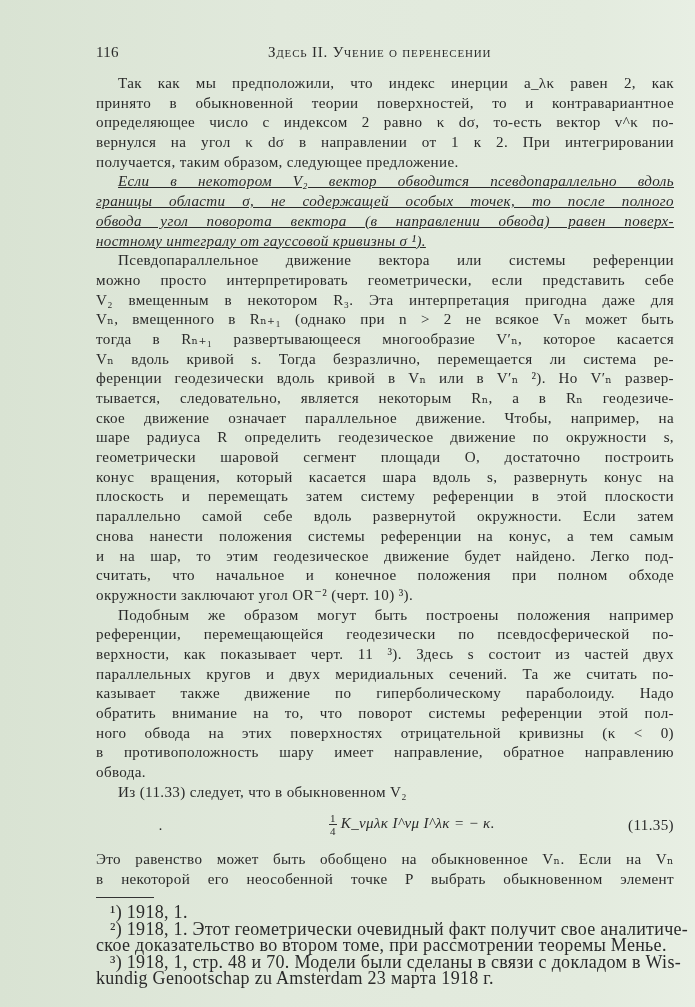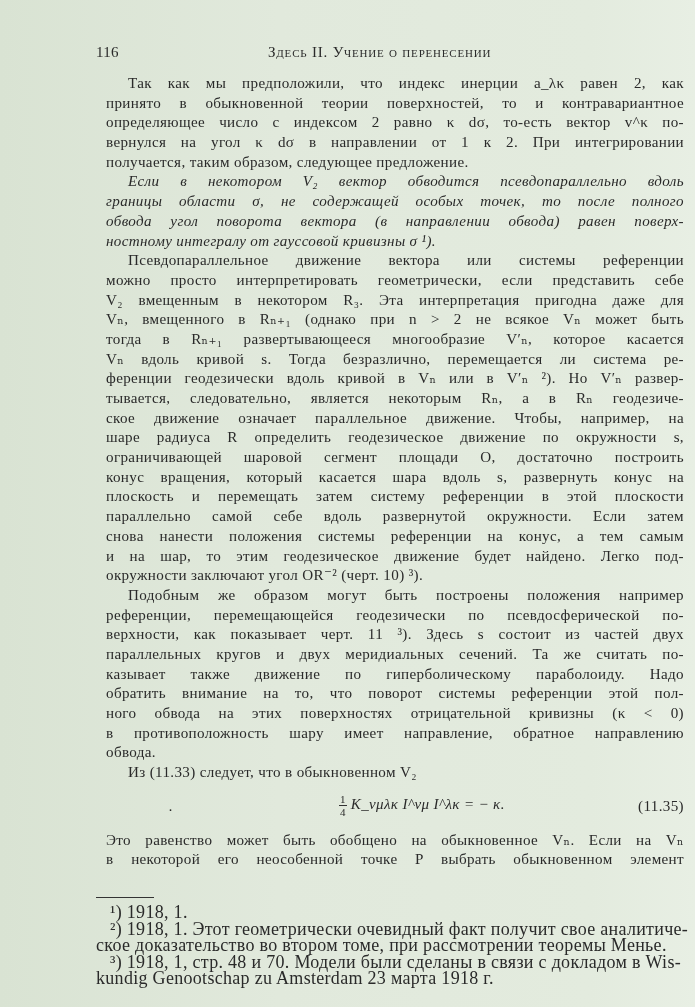--- a/index.html
+++ b/index.html
@@ -17,26 +17,26 @@
     font-size: 15px; letter-spacing: 0.3px;
   }
   .page-num { position: absolute; left: 0; top: 0; }
   .running-head {
     position: absolute; left: 172px; top: 0;
     font-variant: small-caps; letter-spacing: 0.8px;
   }
   .body-text {
     position: absolute; left: 88px; top: 74px; width: 578px;
     font-size: 15.1px; line-height: 19.7px;
-    text-align: justify; letter-spacing: 0.35px; margin-left: 10px;
+    text-align: justify; letter-spacing: 0.35px;
   }
   .line { display: block; white-space: nowrap; height: 19.7px; text-align-last: justify; text-align: justify; }
   .line.last { text-align-last: left; }
   .ind { padding-left: 22px; }
-  .it { font-style: italic; }
+  .it { font-style: italic; text-decoration: underline; }
   .formula {
     display: block; height: 34px; position: relative; margin: 8px 0 6px 0;
   }
   .formula-body { position: absolute; left: 233px; top: 2px; font-style: italic; font-size: 15px; }
   .frac { display: inline-block; vertical-align: middle; text-align: center; font-size: 11px; line-height: 12px; margin-right: 4px; font-style: normal; }
   .frac span { display: block; }
   .frac .num { border-bottom: 1px solid #333; padding: 0 1px; }
   .formula-num { position: absolute; right: 0; top: 6px; font-style: normal; }
   .dot-mark { position: absolute; left: 62px; top: 10px; font-style: normal; }
   .footnote-rule {
@@ -75,26 +75,27 @@
     <span class="line ind">Псевдопараллельное движение вектора или системы референции</span>
     <span class="line">можно просто интерпретировать геометрически, если представить себе</span>
     <span class="line">V₂ вмещенным в некотором R₃. Эта интерпретация пригодна даже для</span>
     <span class="line">Vₙ, вмещенного в Rₙ₊₁ (однако при n &gt; 2 не всякое Vₙ может быть</span>
     <span class="line">тогда в Rₙ₊₁ развертывающееся многообразие V′ₙ, которое касается</span>
     <span class="line">Vₙ вдоль кривой s. Тогда безразлично, перемещается ли система ре-</span>
     <span class="line">ференции геодезически вдоль кривой в Vₙ или в V′ₙ ²). Но V′ₙ развер-</span>
     <span class="line">тывается, следовательно, является некоторым Rₙ, а в Rₙ геодезиче-</span>
     <span class="line">ское движение означает параллельное движение. Чтобы, например, на</span>
     <span class="line">шаре радиуса R определить геодезическое движение по окружности s,</span>
-    <span class="line">ограничивающей шаровой сегмент площади O, достаточно построить</span>
+    <span class="line">геометрически шаровой сегмент площади O, достаточно построить</span>
     <span class="line">конус вращения, который касается шара вдоль s, развернуть конус на</span>
     <span class="line">плоскость и перемещать затем систему референции в этой плоскости</span>
     <span class="line">параллельно самой себе вдоль развернутой окружности. Если затем</span>
     <span class="line">снова нанести положения системы референции на конус, а тем самым</span>
     <span class="line">и на шар, то этим геодезическое движение будет найдено. Легко под-</span>
+    <span class="line">считать, что начальное и конечное положения при полном обходе</span>
     <span class="line last">окружности заключают угол OR⁻² (черт. 10) ³).</span>
 
     <span class="line ind">Подобным же образом могут быть построены положения например</span>
     <span class="line">референции, перемещающейся геодезически по псевдосферической по-</span>
     <span class="line">верхности, как показывает черт. 11 ³). Здесь s состоит из частей двух</span>
     <span class="line">параллельных кругов и двух меридиальных сечений. Та же считать по-</span>
     <span class="line">казывает также движение по гиперболическому параболоиду. Надо</span>
     <span class="line">обратить внимание на то, что поворот системы референции этой пол-</span>
     <span class="line">ного обвода на этих поверхностях отрицательной кривизны (κ &lt; 0)</span>
     <span class="line">в противоположность шару имеет направление, обратное направлению</span>

